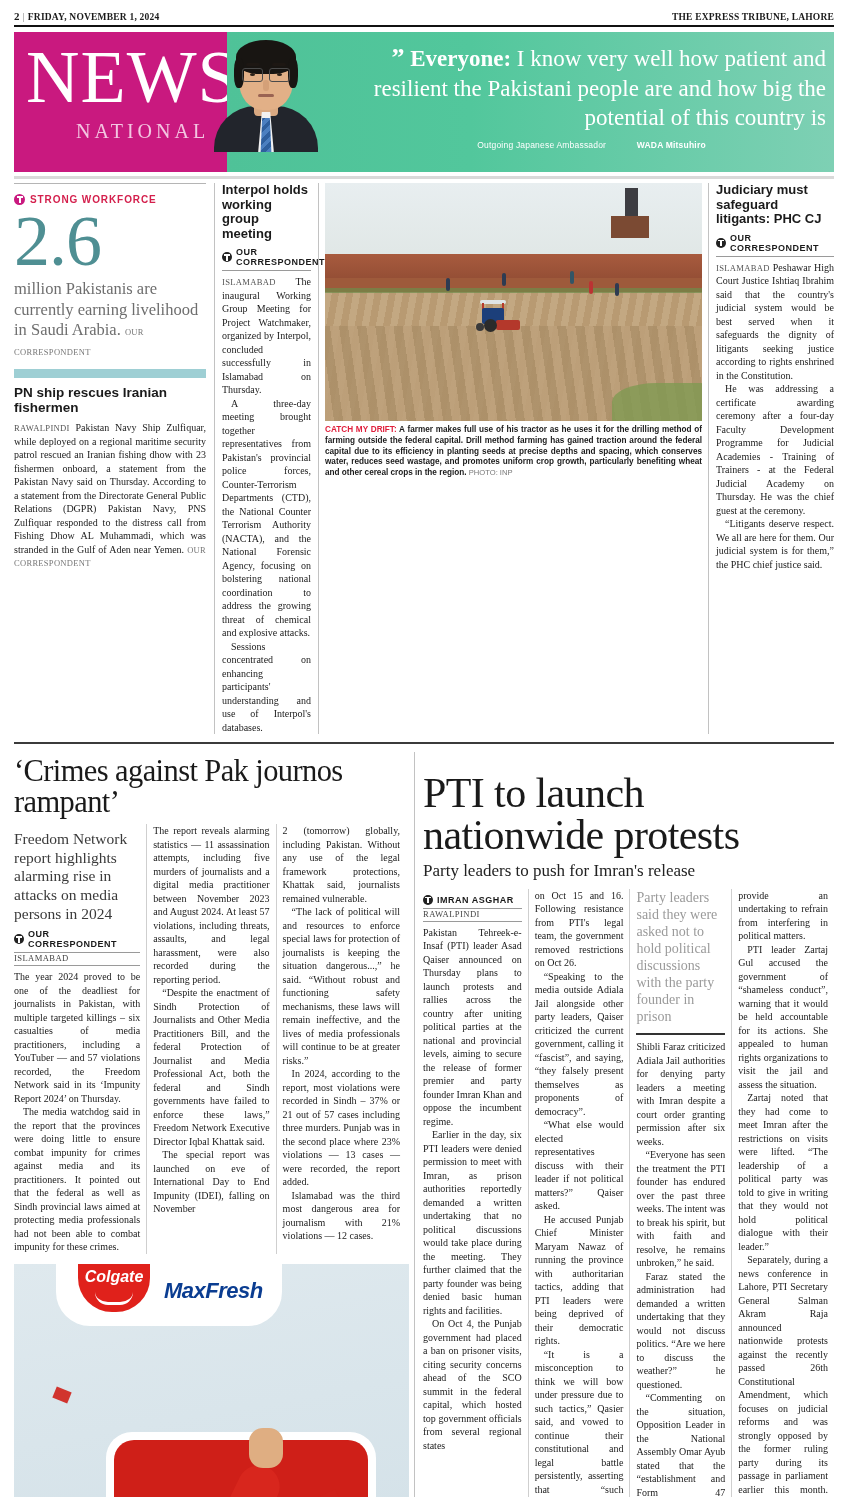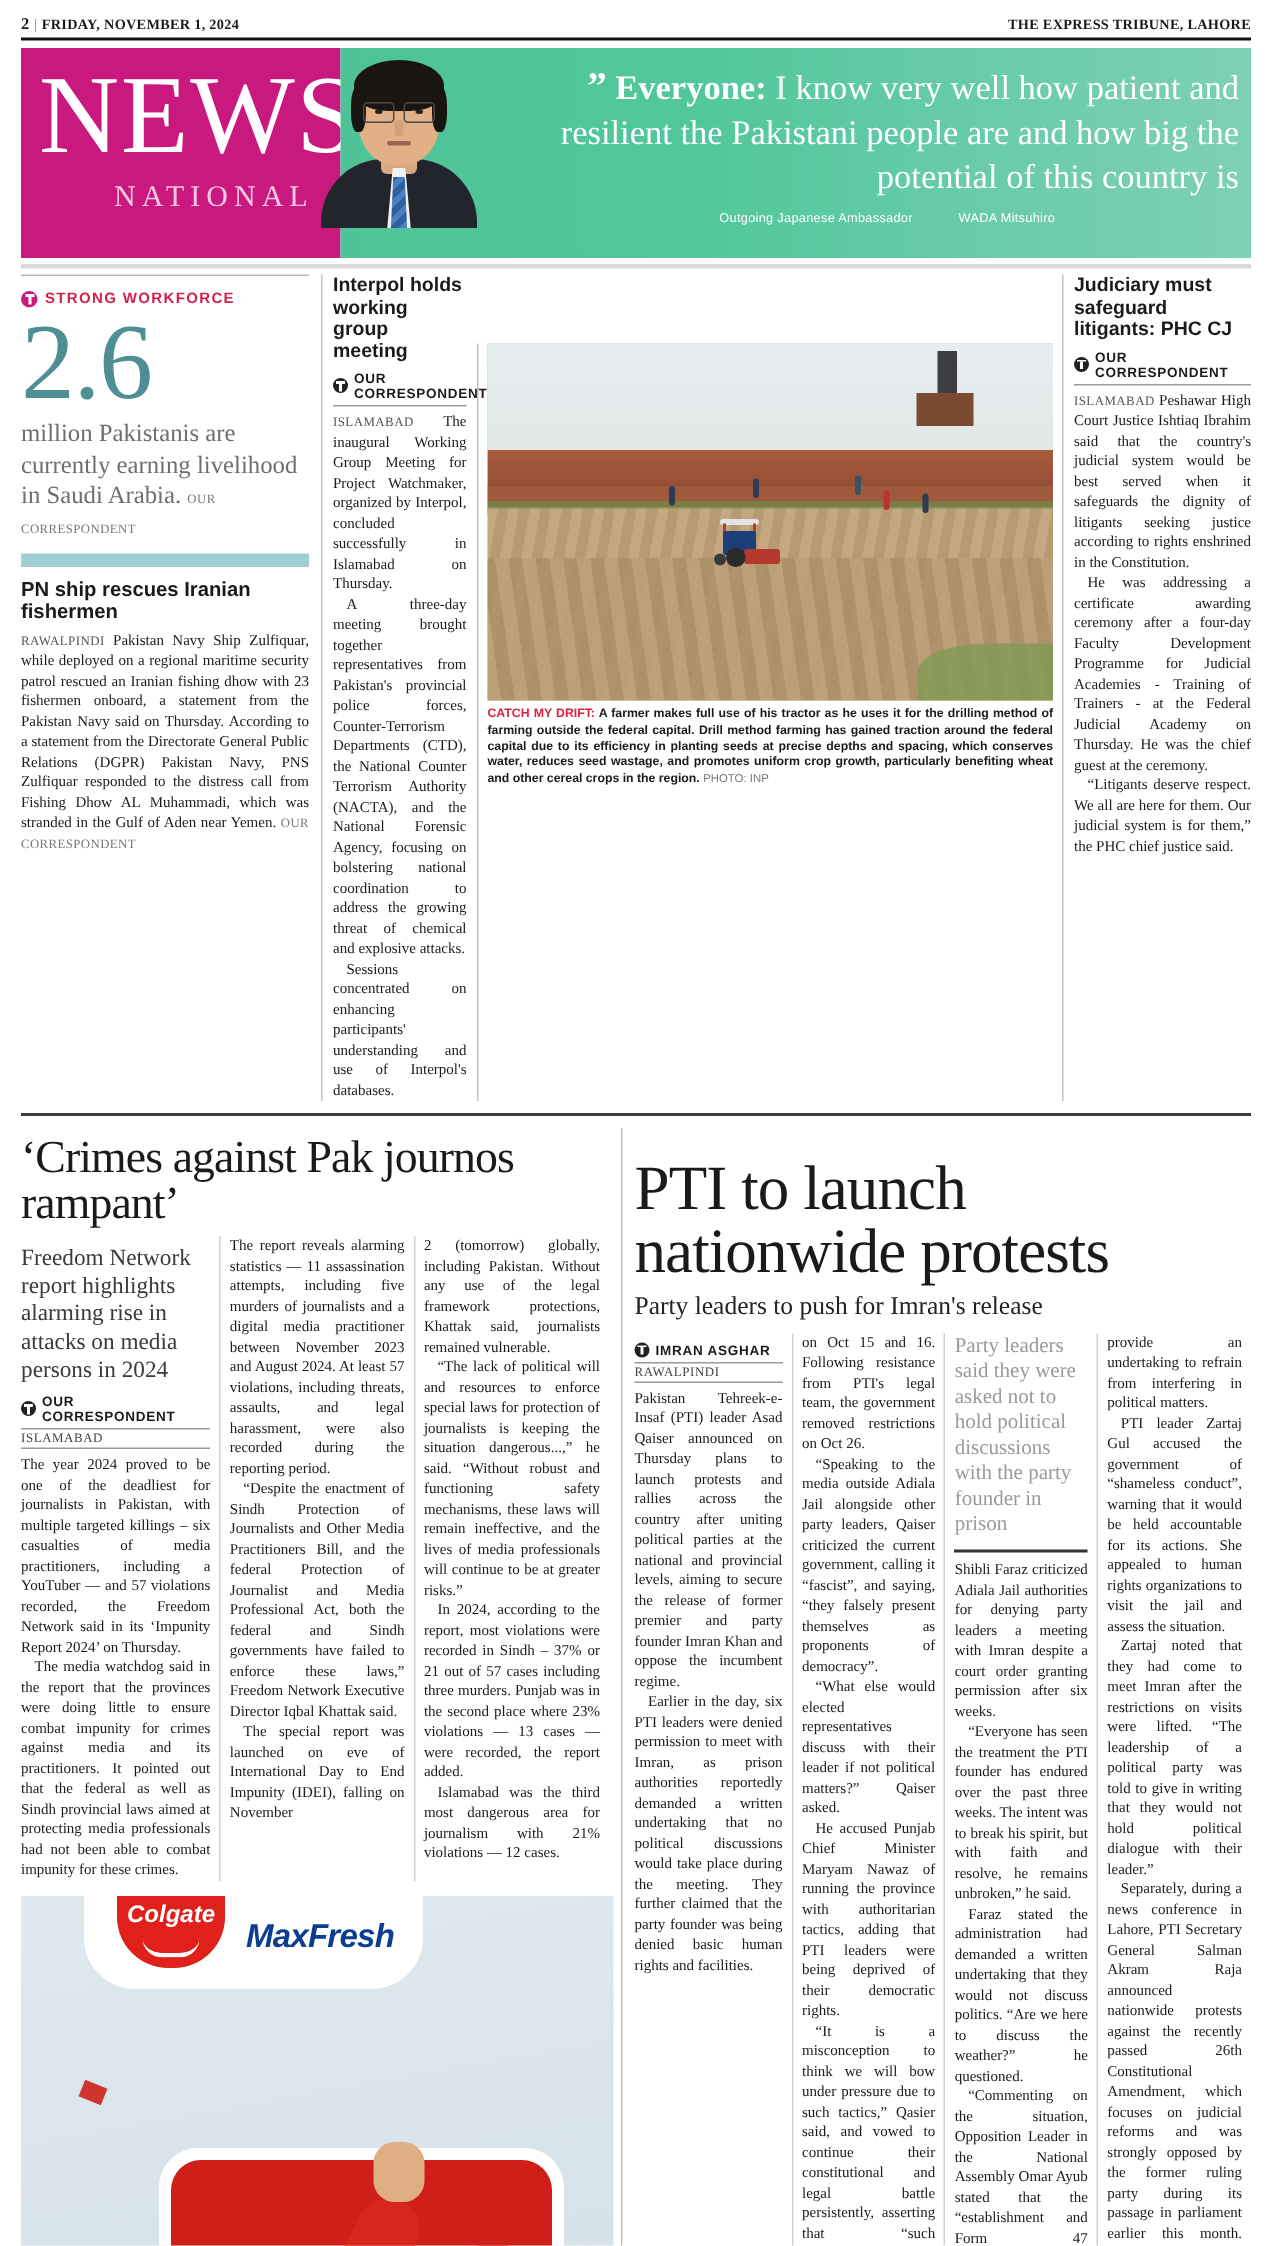--- a/index.html
+++ b/index.html
@@ -56,21 +56,21 @@
   .p-mouth{position:absolute;left:52px;top:62px;width:16px;height:3px;background:#9a6352;border-radius:2px;}
   .p-nose{position:absolute;left:57px;top:48px;width:6px;height:11px;background:#d4a078;border-radius:3px;}
 
   .quote-wrap { position:absolute; left: 130px; top: 10px; right: 8px; }
   .quote-text { color:#fff; font-family:"Liberation Serif",serif; font-size: 23px; line-height: 1.26;
                 text-align: right; font-weight: 400; }
   .quote-mark { font-weight: bold; font-size: 26px; }
   .quote-name { font-weight: bold; }
   .quote-attr { text-align:center; color:#fff; font-family:"Liberation Sans",sans-serif;
                 font-size: 8.5px; margin-top: 7px; letter-spacing:.2px; }
-  .quote-attr b { font-weight:normal;margin-left:28px; }
+  .quote-attr b { font-weight:bold;margin-left:28px; }
   .banner-underline { height:3px; background:#d9d9d9; margin-top:4px; }
 
   
   .rule-thin { border-top:1px solid #b5b5b5; }
   .rule-thick { border-top:2.5px solid #3b3b3b; }
   .vrule { border-left:1px solid #c2c2c2; }
 
   .kicker { display:flex; align-items:center; gap:5px; margin-top:10px; }
   .kicker-icon { width:11px; height:11px; border-radius:50%; background:#c9197f; position:relative; flex:none;}
   .kicker-icon:after{content:"";position:absolute;left:2.5px;top:2px;width:6px;height:2px;background:#fff;}
@@ -98,21 +98,21 @@
   .byline-name { font-family:"Liberation Sans",sans-serif; font-size: 9px; font-weight:bold;
                  letter-spacing:.5px; text-transform: uppercase; }
   .byline-rule { border-bottom:1px solid #9a9a9a; margin-top:3px; }
   .byline-city { font-size:8.6px; font-variant:small-caps; letter-spacing:.4px; color:#444;
                  border-bottom:1px solid #9a9a9a; padding-bottom:2px; margin-bottom:4px;}
 
   
   .mid { display:flex; margin-top:4px; }
   .col-left { width: 200px; padding-right:8px; }
   .col-interpol { width: 104px; padding: 0 7px; }
-  .col-photo { width: 390px; padding: 0 6px; margin-top: 46px; }
+  .col-photo { width: 390px; padding: 0 6px; }
   .col-judi { width: 126px; padding-left: 7px; }
 
   h4.colhead { font-family:"Liberation Sans",sans-serif; font-size:13px; font-weight:bold;
                line-height:1.12; margin-bottom: 3px; }
   .photo { width:100%; height:238px; position:relative; overflow:hidden; background:#cbb79a; }
   .ph-sky{position:absolute;inset:0 0 62% 0;background:linear-gradient(#e8eef0,#dfe6e4);}
   .ph-tree{position:absolute;bottom:58%;width:20px;height:16px;background:#55703f;border-radius:50%;}
   .ph-bricks{position:absolute;left:0;right:0;top:30%;height:14%;
      background:linear-gradient(#a85b3e,#8d4a32);}
   .ph-kiln{position:absolute;right:17%;top:2%;width:13px;height:40px;background:#3d3d42;}
@@ -370,20 +370,21 @@
       <div class="cols4">
         <div class="c" style="width:106px">
           <div class="byline">
             <span class="byline-ic"></span>
             <span class="byline-name">IMRAN ASGHAR</span>
           </div>
           <div class="byline-rule"></div>
           <div class="byline-city">RAWALPINDI</div>
           <p class="body">Pakistan Tehreek-e-Insaf (PTI) leader Asad Qaiser announced on Thursday plans to launch protests and rallies across the country after uniting political parties at the national and provincial levels, aiming to secure the release of former premier and party founder Imran Khan and oppose the incumbent regime.</p>
           <p class="body">Earlier in the day, six PTI leaders were denied permission to meet with Imran, as prison authorities reportedly demanded a written undertaking that no political discussions would take place during the meeting. They further claimed that the party founder was being denied basic human rights and facilities.</p>
+          <p class="body">On Oct 4, the Punjab government had placed a ban on prisoner visits, citing security concerns ahead of the SCO summit in the federal capital, which hosted top government officials from several regional states</p>
         </div>
         <div class="c" style="width:103px">
           <p class="body">on Oct 15 and 16. Following resistance from PTI's legal team, the government removed restrictions on Oct 26.</p>
           <p class="body">“Speaking to the media outside Adiala Jail alongside other party leaders, Qaiser criticized the current government, calling it “fascist”, and saying, “they falsely present themselves as proponents of democracy”.</p>
           <p class="body">“What else would elected representatives discuss with their leader if not political matters?” Qaiser asked.</p>
           <p class="body">He accused Punjab Chief Minister Maryam Nawaz of running the province with authoritarian tactics, adding that PTI leaders were being deprived of their democratic rights.</p>
           <p class="body">“It is a misconception to think we will bow under pressure due to such tactics,” Qasier said, and vowed to continue their constitutional and legal battle persistently, asserting that “such governments do not last long.”</p>
           <p class="body">Speaking on the occasion, Opposition Leader in the Senate and PTI leader</p>
         </div>
         <div class="c" style="width:103px">

